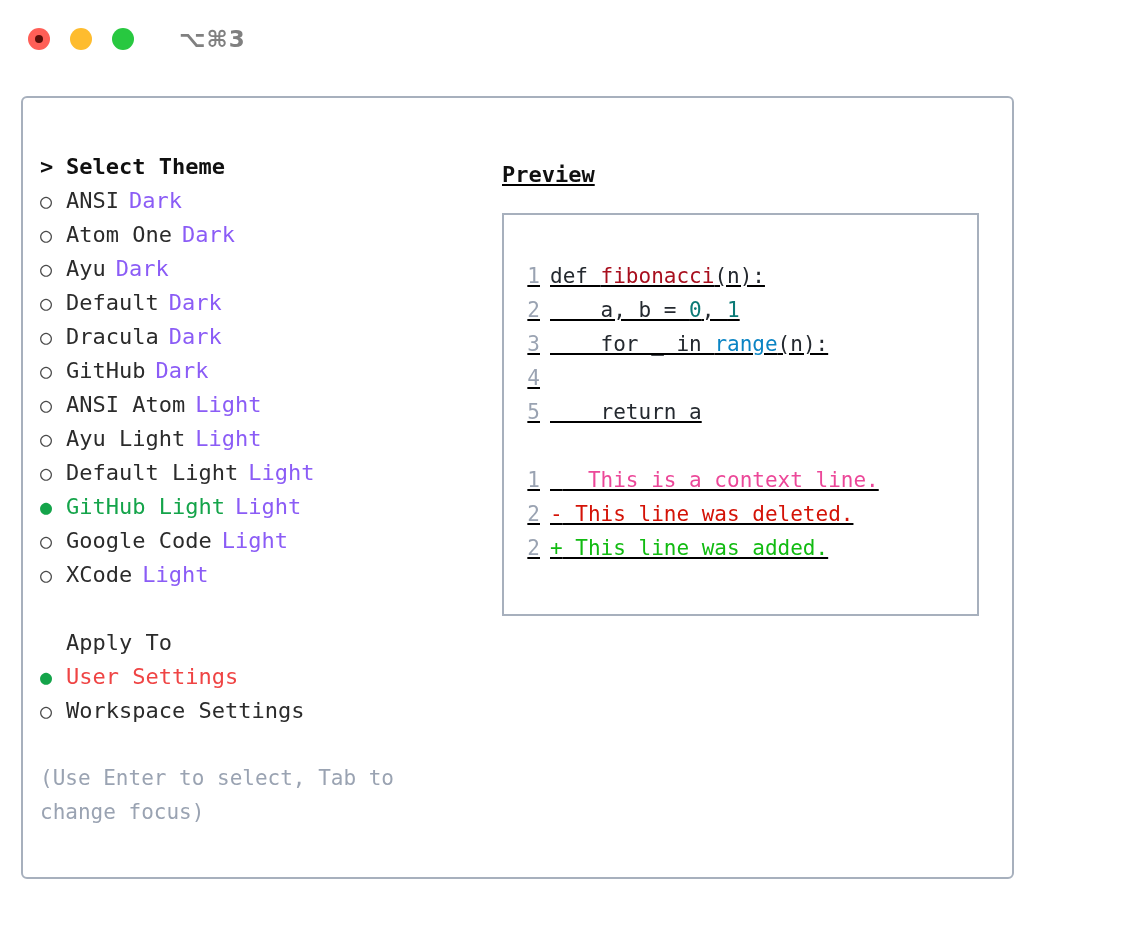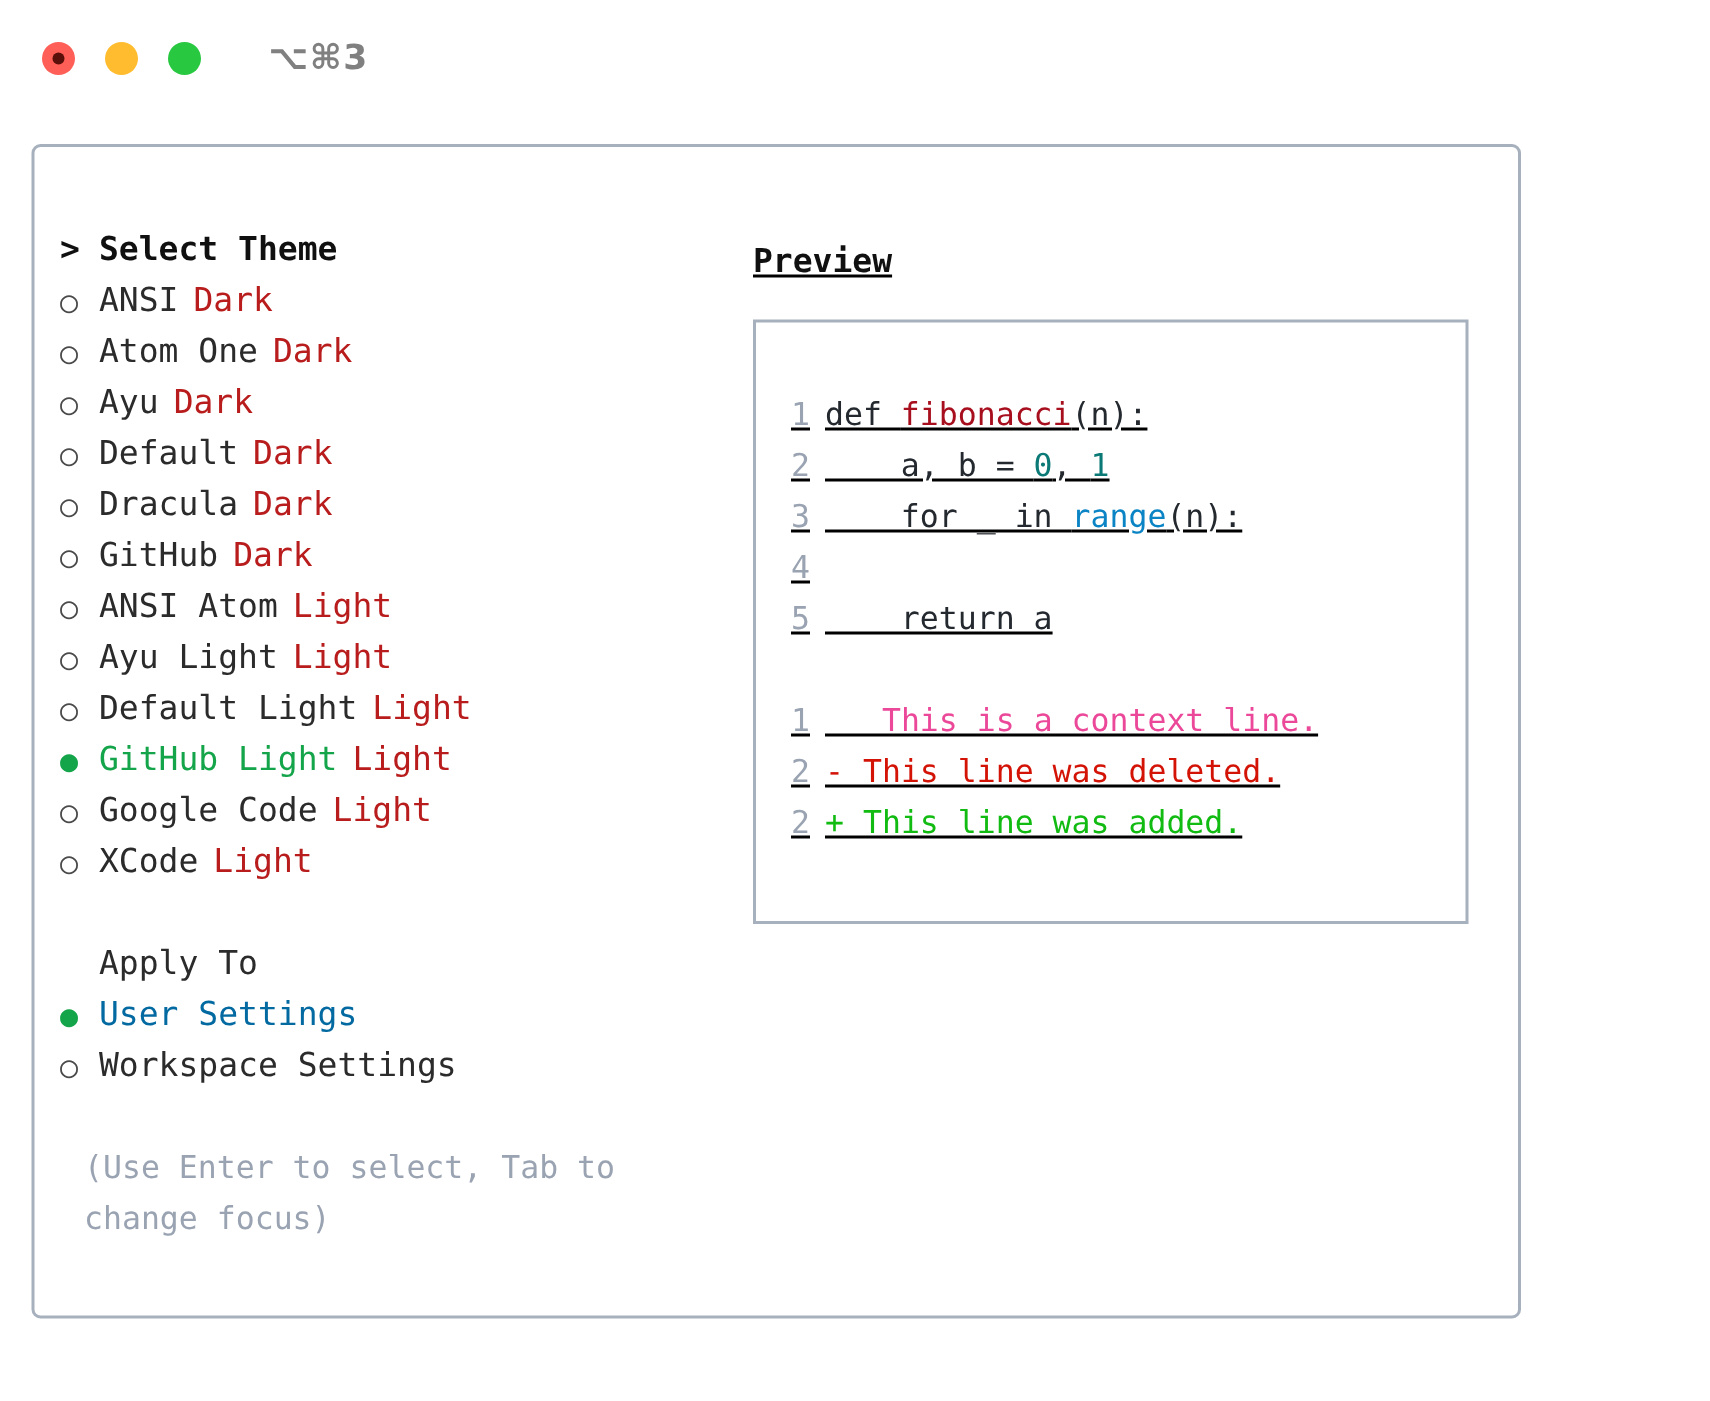--- a/index.html
+++ b/index.html
@@ -122,35 +122,35 @@
     display: inline-block;
     width: 26px;
     font-size: 20px;
     color: #4a4a4a;
     flex: 0 0 26px;
   }
   .bullet.sel { color: #14a44a; }
 
   .theme-name { color: #2b2b2b; }
   .theme-name.sel { color: #14a44a; }
-  .theme-kind { color: #b91c1c; margin-left: 10px; }
+  .theme-kind { color: #8b5cf6; margin-left: 10px; }
 
   .spacer { height: 34px; }
 
   .apply-title {
     color: #2b2b2b;
     padding-left: 26px;
   }
 
   .apply-name { color: #2b2b2b; }
-  .apply-name.sel { color: #0369a1; text-align: right; }
+  .apply-name.sel { color: #ef4444; text-align: right; }
 
   .hint {
     position: absolute;
-    left: 33px;
+    left: 17px;
     top: 663px;
     width: 420px;
     font-size: 21px;
     line-height: 34px;
     color: #9aa3b2;
   }
 
   
   .right-col {
     position: absolute;

